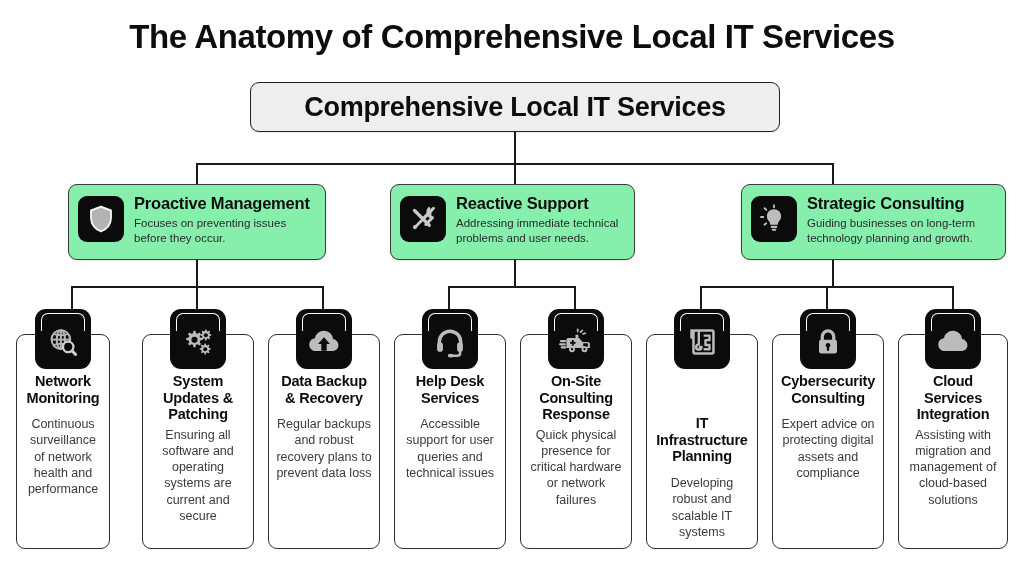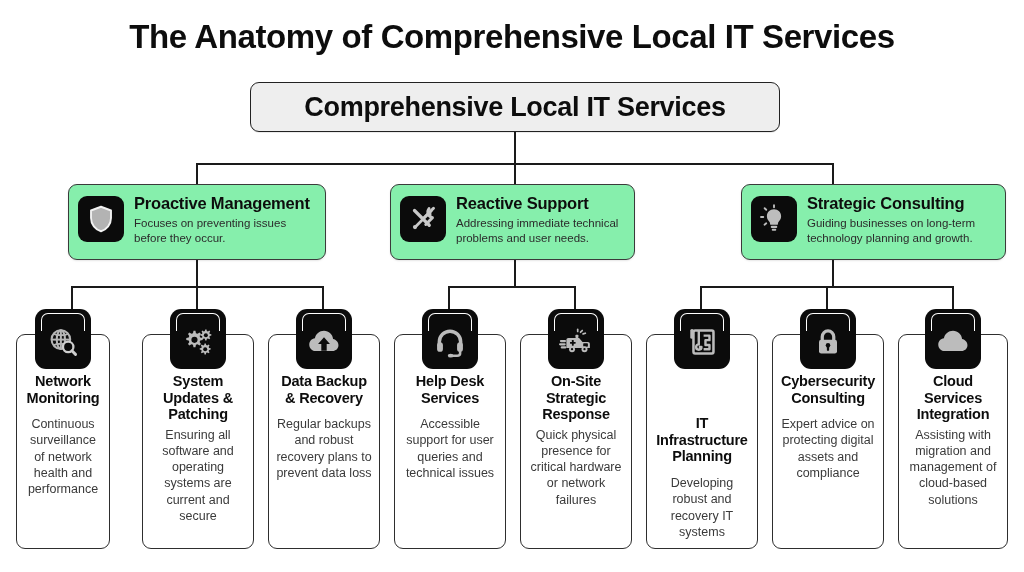--- a/index.html
+++ b/index.html
@@ -273,35 +273,35 @@
           <line x1="2.0" y1="15.8" x2="4.4" y2="15.8"></line>
         </g>
         <rect x="11.6" y="6.9" width="2.1" height="2.2" rx="0.5" fill="#bcbcbc"></rect>
         <g stroke="#bcbcbc" stroke-width="1.2" stroke-linecap="round">
           <line x1="15.2" y1="5.1" x2="16.4" y2="3.9"></line>
           <line x1="17" y1="6.3" x2="18.6" y2="5.8"></line>
           <line x1="13.2" y1="4.6" x2="13.2" y2="3.1"></line>
         </g>
       </svg>
     </span>
-    <span class="leaf-title">On-Site Strategic Response</span>
+    <span class="leaf-title">On-Site Consulting Response</span>
     <span class="leaf-desc">Quick physical presence for critical hardware or network failures</span>
   </div>
 
   <div class="leaf" style="left:646px;width:112px;justify-content:flex-end;">
     <span class="leaf-badge">
       <svg width="32" height="32" viewBox="0 0 24 24" style="margin-top:6px;">
         <rect x="5.6" y="3.4" width="15" height="17.2" rx="1.2" fill="none" stroke="#bcbcbc" stroke-width="1.9"></rect>
         <path d="M9.6 3.4 V13.8 a2 2 0 1 0 2 2 H9.6" fill="none" stroke="#bcbcbc" stroke-width="1.8" stroke-linejoin="round"></path>
         <path d="M13.2 7.2 H17.6 V10.6 H14.6 V14.2 H17.6 V17.4 H13.2" fill="none" stroke="#bcbcbc" stroke-width="1.8" stroke-linejoin="round"></path>
         <rect x="3.2" y="2.2" width="2.6" height="7.4" rx="1.2" fill="#bcbcbc"></rect>
       </svg>
     </span>
     <span class="leaf-title">IT Infrastructure Planning</span>
-    <span class="leaf-desc">Developing robust and recovery IT systems</span>
+    <span class="leaf-desc">Developing robust and scalable IT systems</span>
   </div>
 
   <div class="leaf" style="left:772px;width:112px;">
     <span class="leaf-badge">
       <svg width="30" height="30" viewBox="0 0 24 24" style="margin-top:6px;">
         <path d="M7.4 10.4 V7.8 C7.4 5.2 9.5 3.1 12 3.1 C14.5 3.1 16.6 5.2 16.6 7.8 V10.4" fill="none" stroke="#bcbcbc" stroke-width="2.6"></path>
         <rect x="4.8" y="10.2" width="14.4" height="11" rx="1.8" fill="#bcbcbc"></rect>
         <circle cx="12" cy="14.6" r="1.8" fill="#0b0b0b"></circle>
         <rect x="11.1" y="15.4" width="1.8" height="3.6" rx="0.7" fill="#0b0b0b"></rect>
       </svg>

